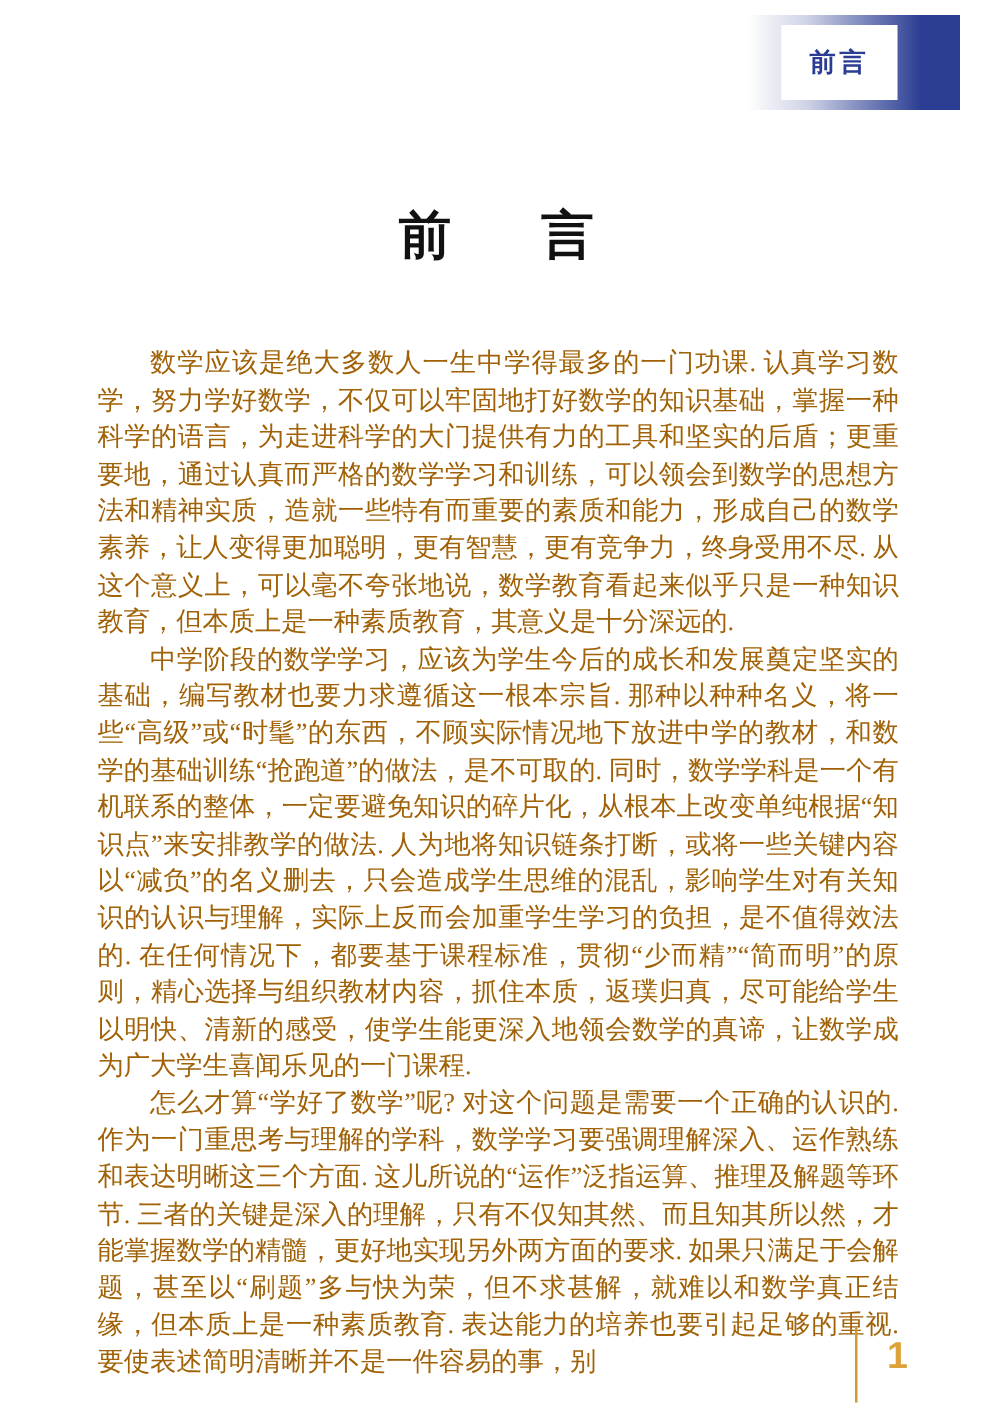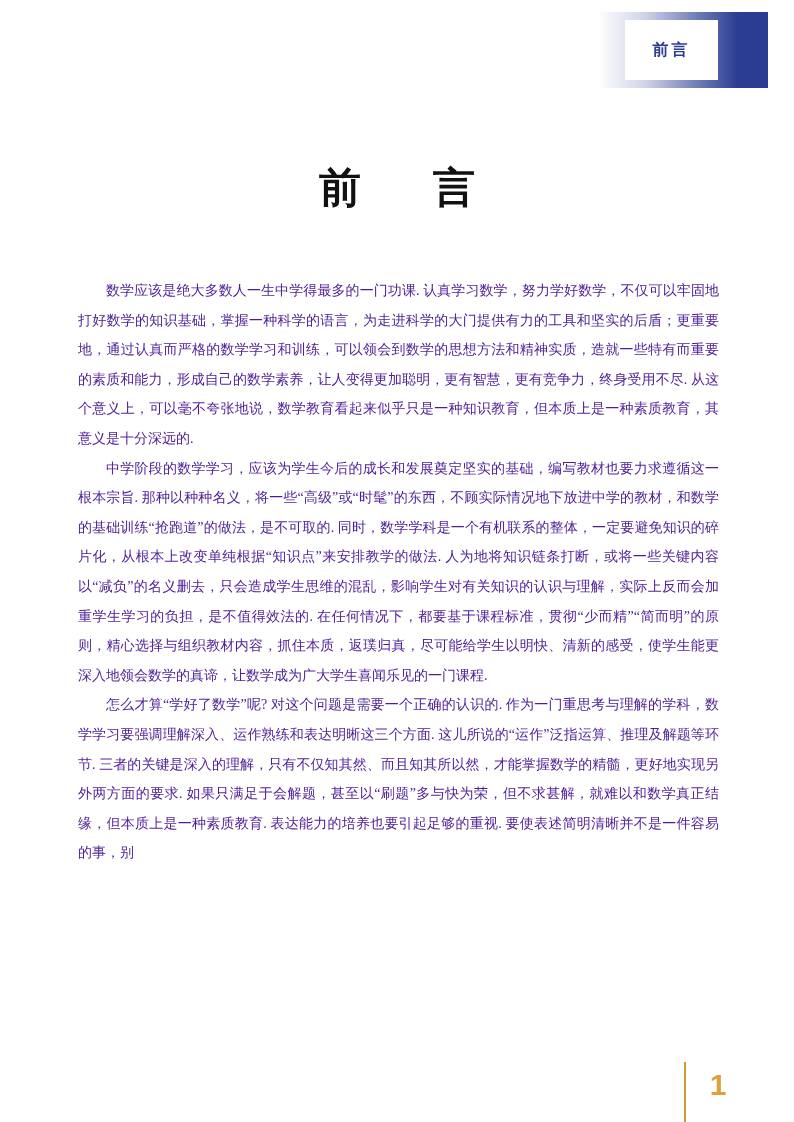--- a/index.html
+++ b/index.html
@@ -38,21 +38,21 @@
     height: 60px;
     background: #ffffff;
     display: flex;
     align-items: center;
     justify-content: center;
   }
   .running-title {
     color: #2b3d92;
     font-family: "Liberation Sans", "DejaVu Sans", sans-serif;
     font-weight: bold;
-    font-size: 16px;
+    font-size: 21px;
     letter-spacing: 3px;
   }
   
   .chapter-title {
     position: absolute;
     top: 163px;
     left: 0;
     width: 100%;
     display: flex;
     justify-content: center;
@@ -62,23 +62,23 @@
     font-size: 42px;
     color: #111111;
     line-height: 1.2;
   }
   
   .body-text {
     position: absolute;
     left: 78px;
     top: 276px;
     width: 641px;
-    font-size: 14px;
+    font-size: 21px;
     line-height: 29.6px;
-    color: #4c1d95;
+    color: #a16207;
     text-align: justify;
     text-justify: inter-ideograph;
   }
   .body-text p {
     margin: 0;
     text-indent: 2em;
   }
   
   .footer-rule {
     position: absolute;

